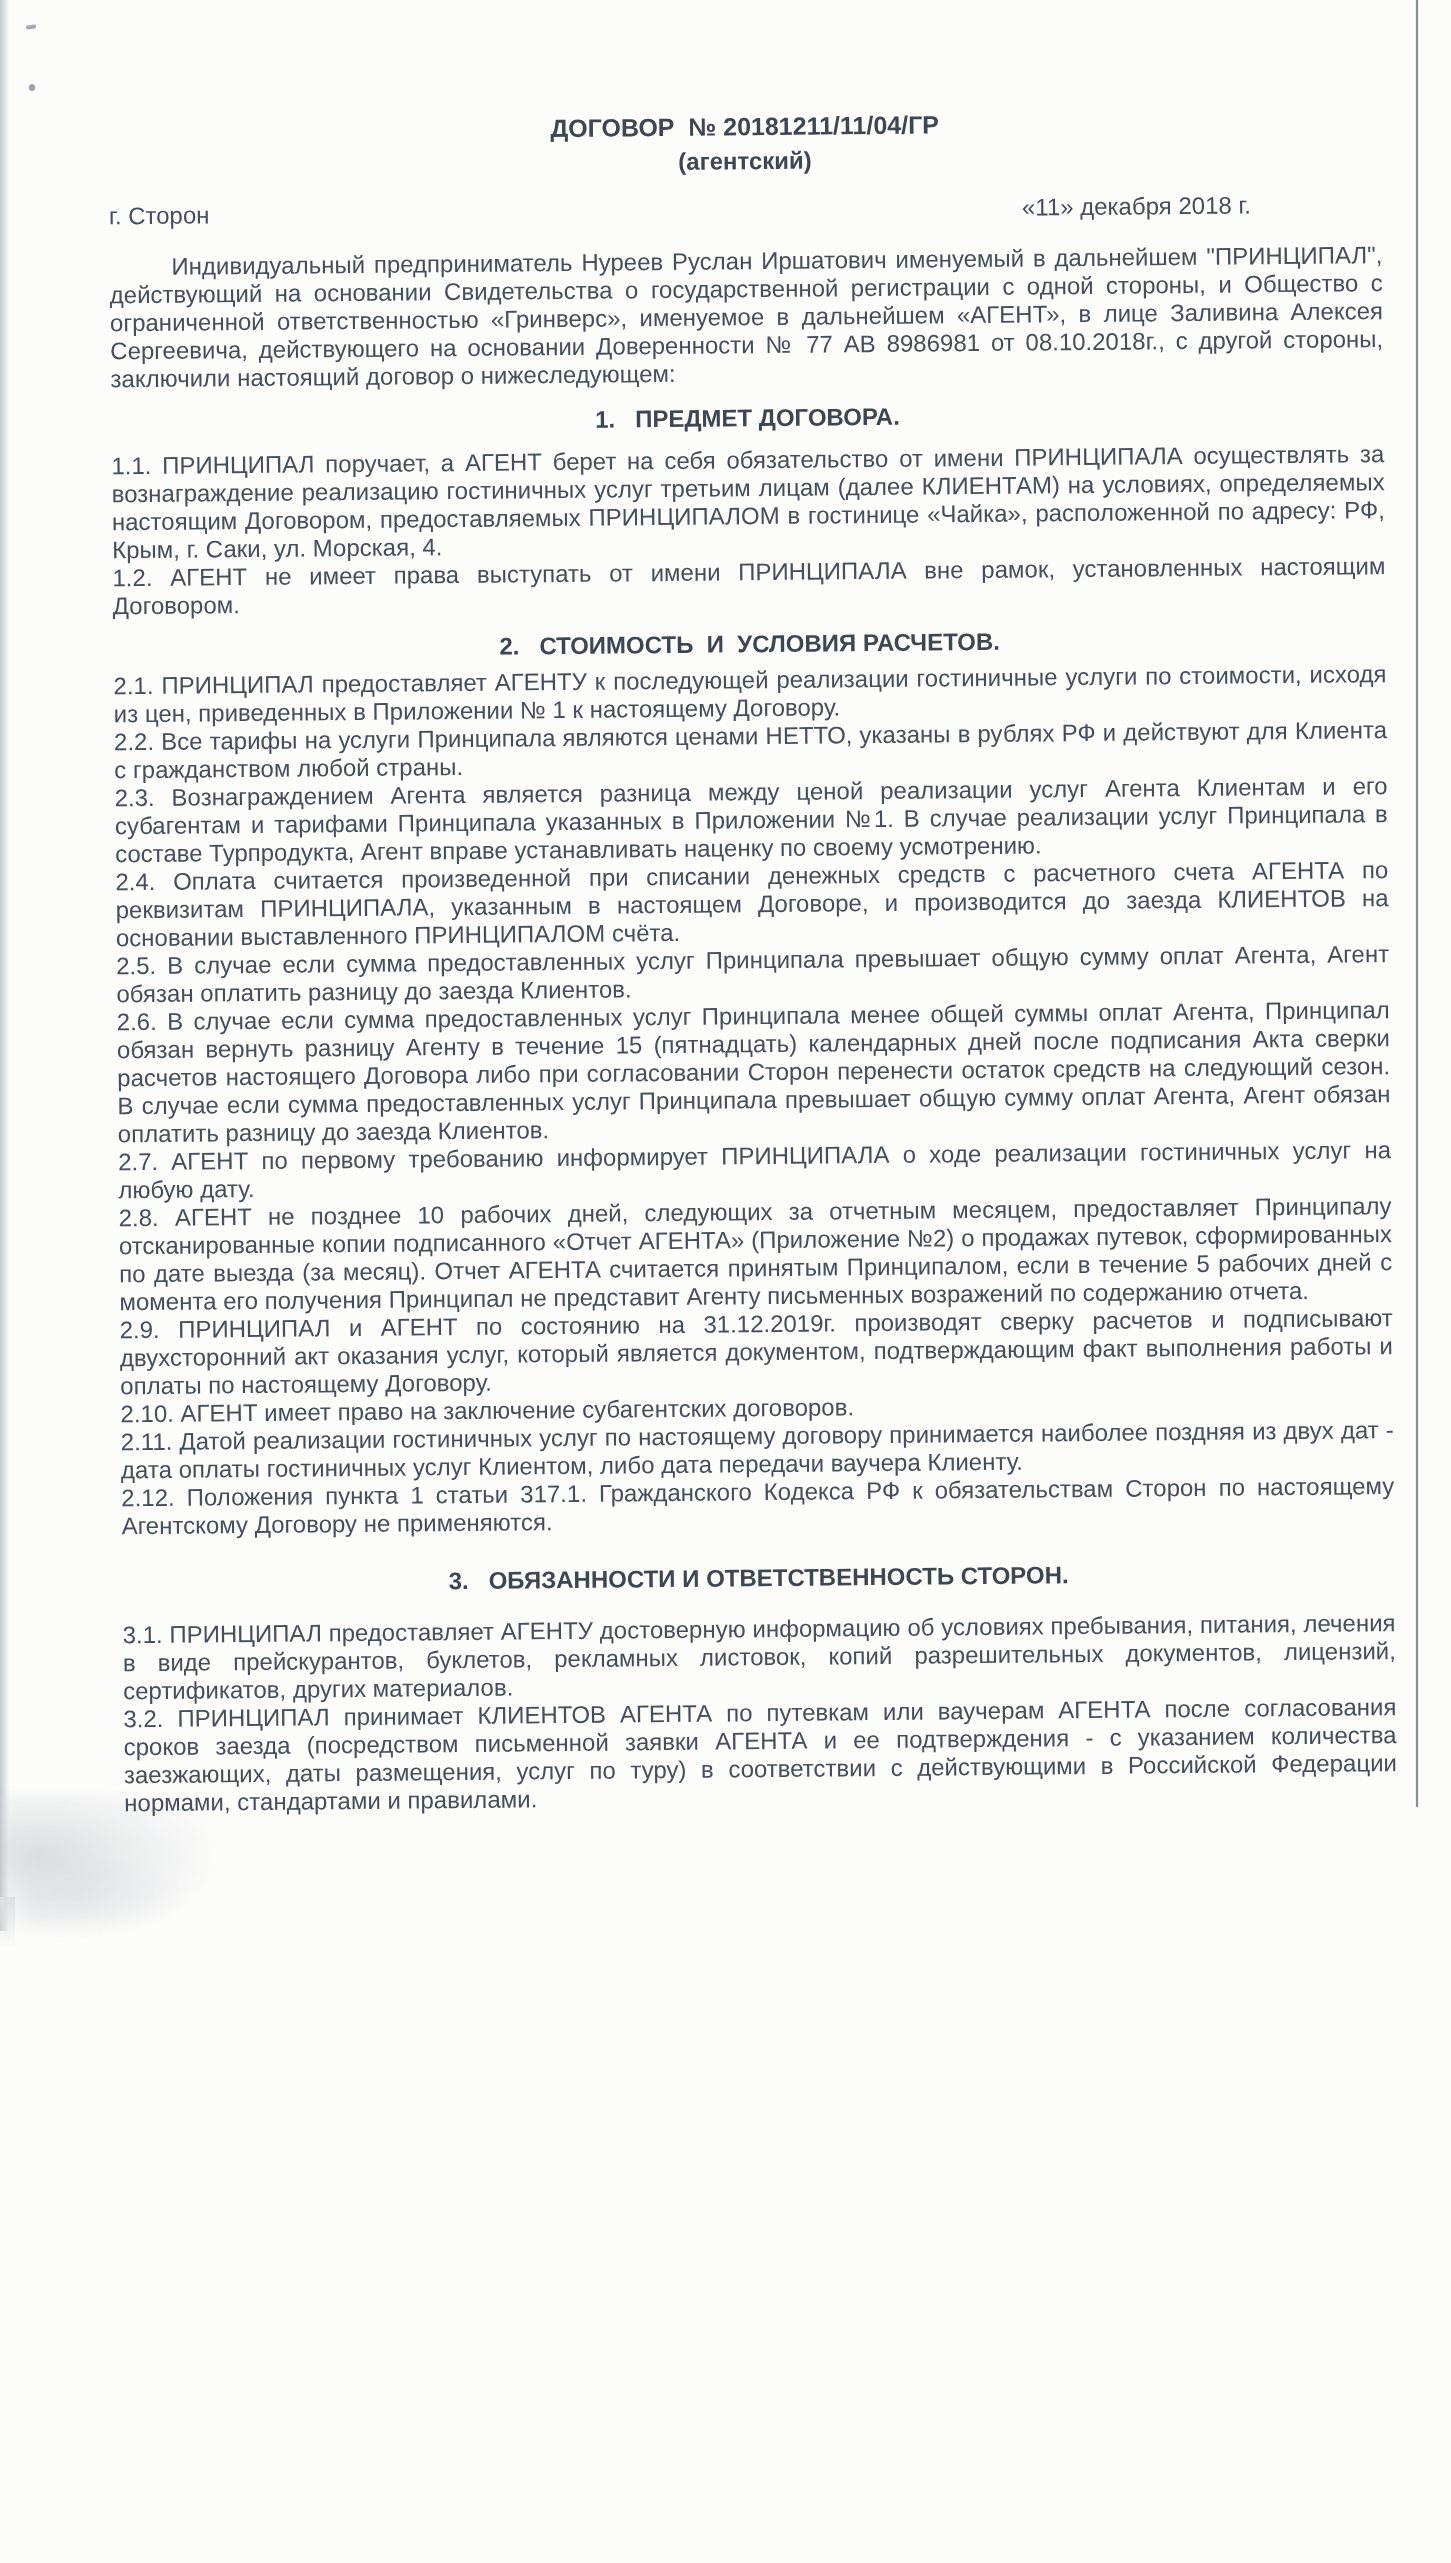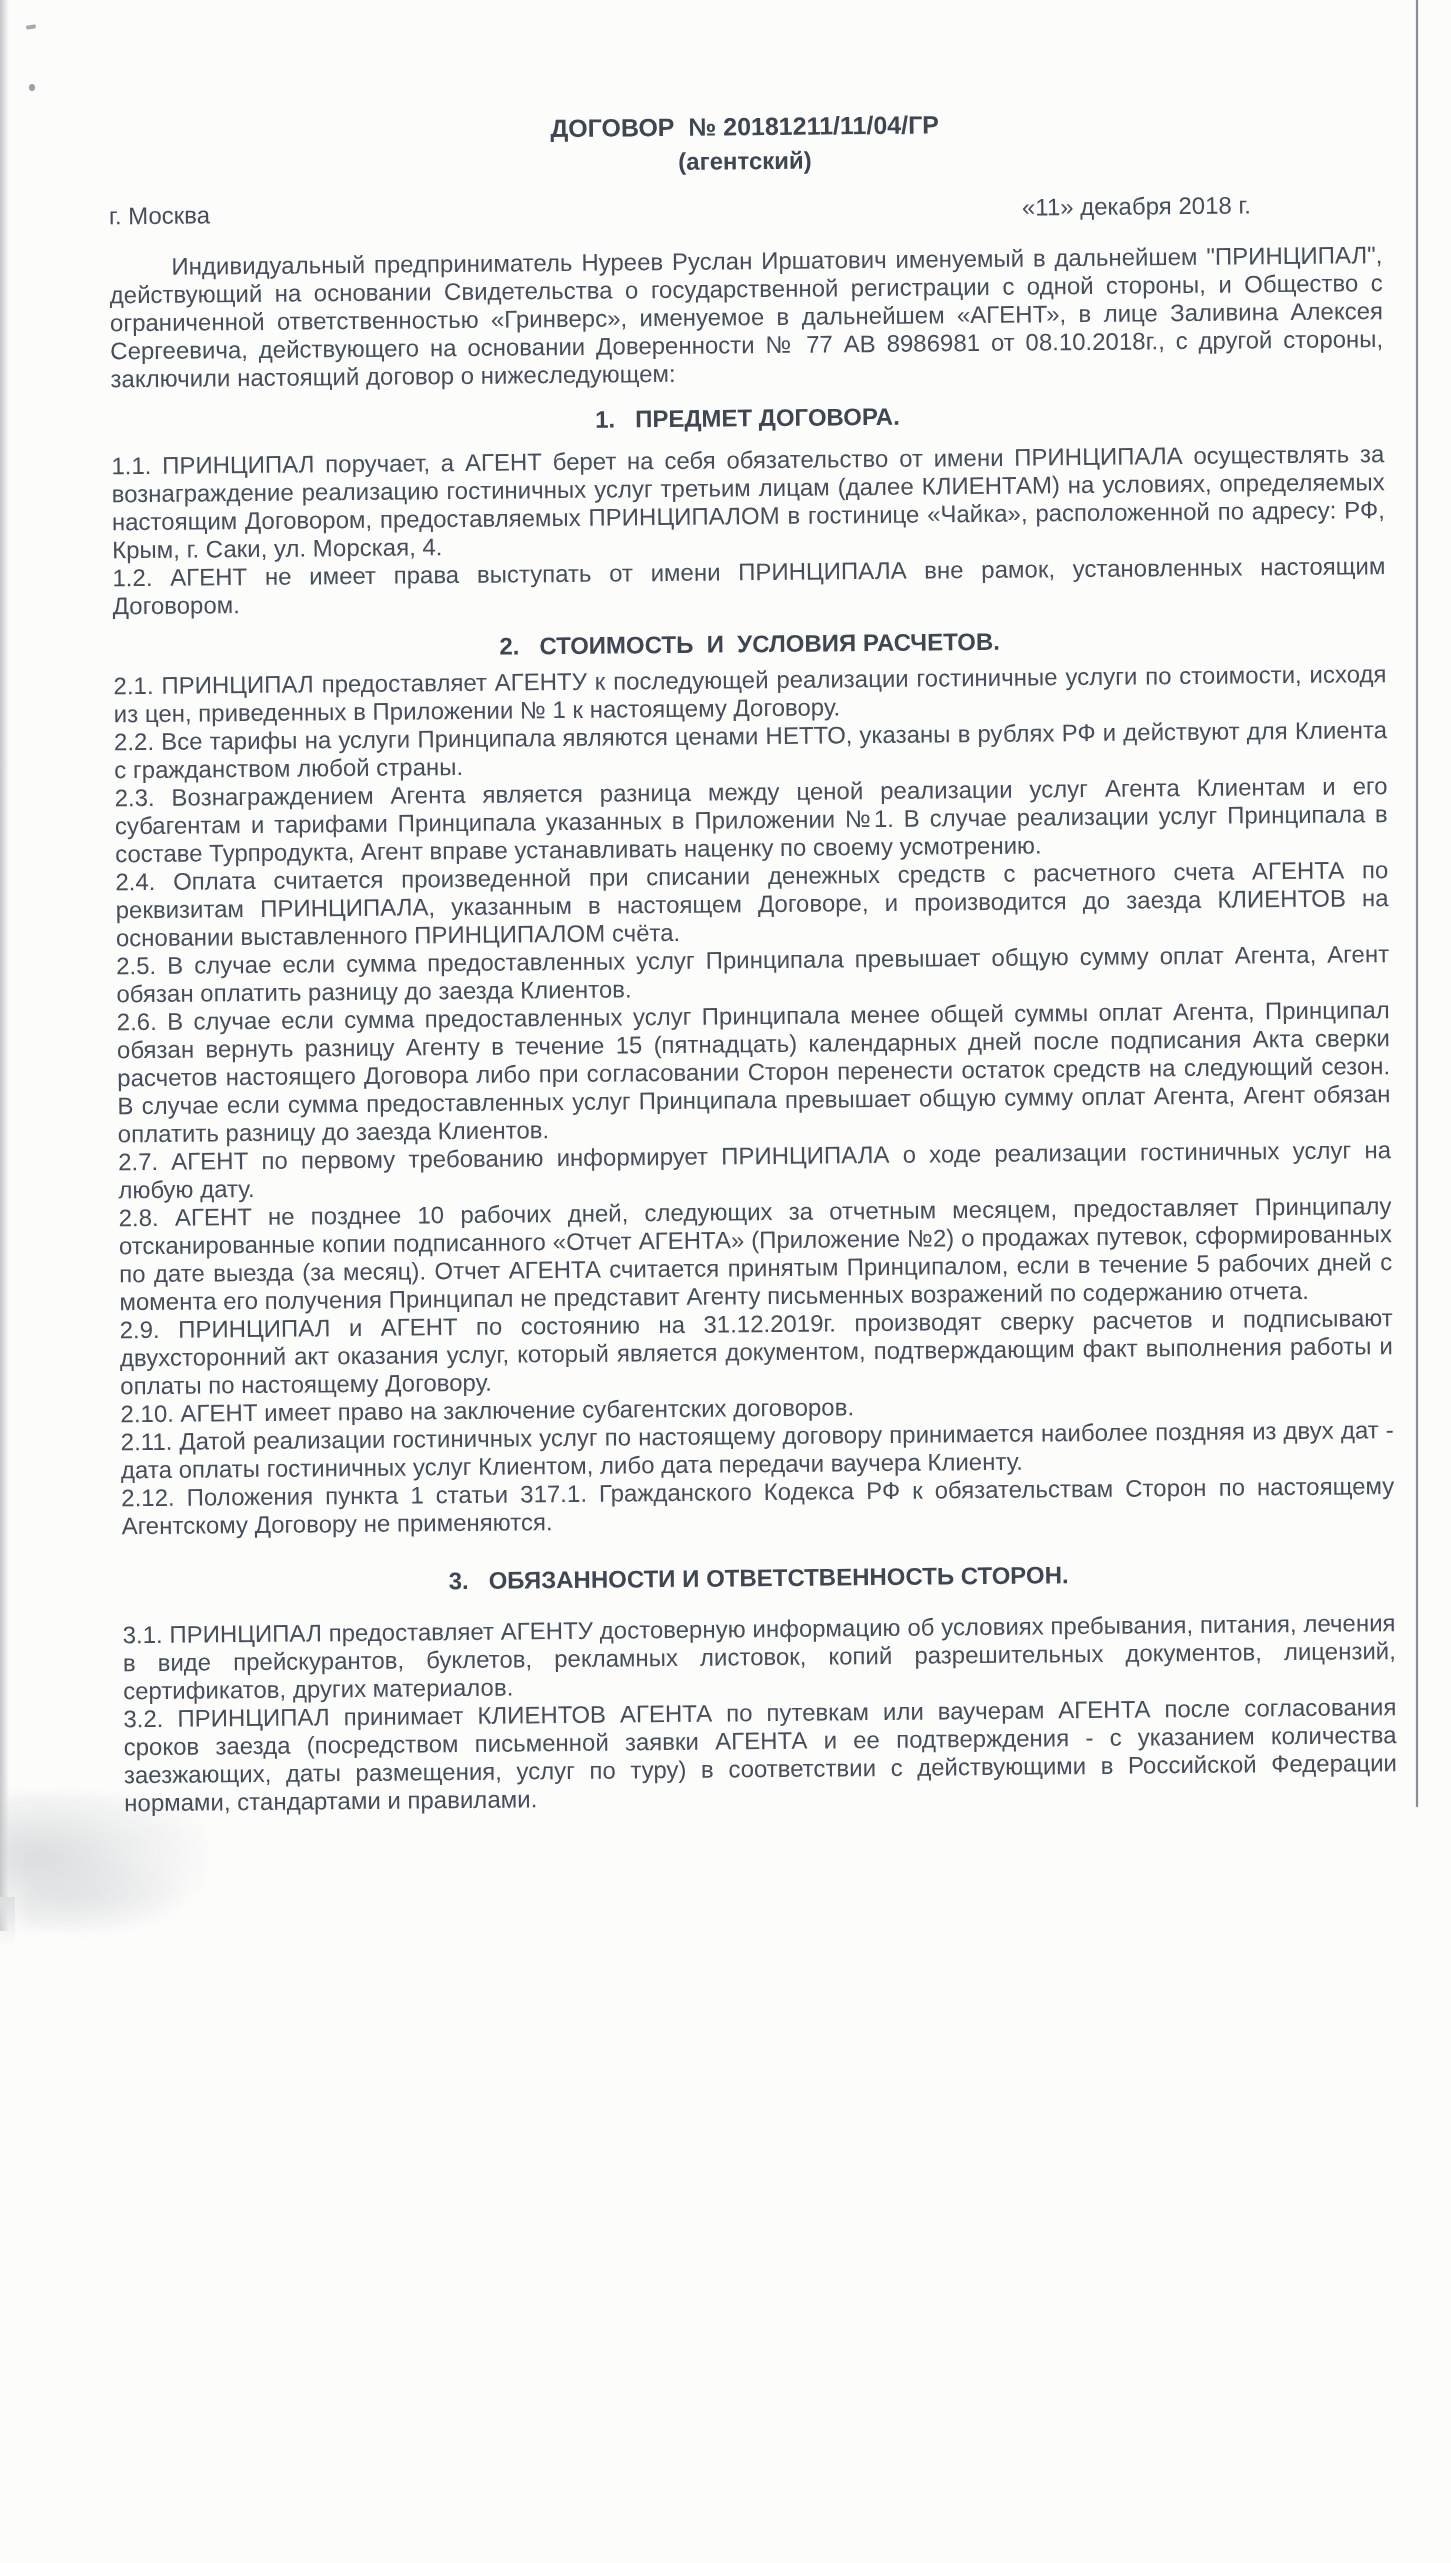--- a/index.html
+++ b/index.html
@@ -135,21 +135,21 @@
 <div class="scan-line-right"></div>
 <div class="speck-1"></div>
 <div class="speck-2"></div>
 
 <div class="doc">
 
   <div class="doc-title">ДОГОВОР  № 20181211/11/04/ГР</div>
   <div class="doc-subtitle">(агентский)</div>
 
   <div class="dateline">
-    <span class="city">г. Москва</span>
+    <span class="city">г. Сторон</span>
     <span class="date">«11» декабря 2018 г.</span>
   </div>
 
   <p class="preamble">Индивидуальный предприниматель Нуреев Руслан Иршатович именуемый в дальнейшем "ПРИНЦИПАЛ", действующий на основании Свидетельства о государственной регистрации с одной стороны, и Общество с ограниченной ответственностью «Гринверс», именуемое в дальнейшем «АГЕНТ», в лице Заливина Алексея Сергеевича, действующего на основании Доверенности № 77 АВ 8986981 от 08.10.2018г., с другой стороны, заключили настоящий договор о нижеследующем:</p>
 
   <div class="section-heading h1">1.   ПРЕДМЕТ ДОГОВОРА.</div>
   <p class="clause">1.1. ПРИНЦИПАЛ поручает, а АГЕНТ берет на себя обязательство от имени ПРИНЦИПАЛА осуществлять за вознаграждение реализацию гостиничных услуг третьим лицам (далее КЛИЕНТАМ) на условиях, определяемых настоящим Договором, предоставляемых ПРИНЦИПАЛОМ в гостинице «Чайка», расположенной по адресу: РФ, Крым, г. Саки, ул. Морская, 4.</p>
   <p class="clause">1.2. АГЕНТ не имеет права выступать от имени ПРИНЦИПАЛА вне рамок, установленных настоящим Договором.</p>
 
   <div class="section-heading h2">2.   СТОИМОСТЬ  И  УСЛОВИЯ РАСЧЕТОВ.</div>

